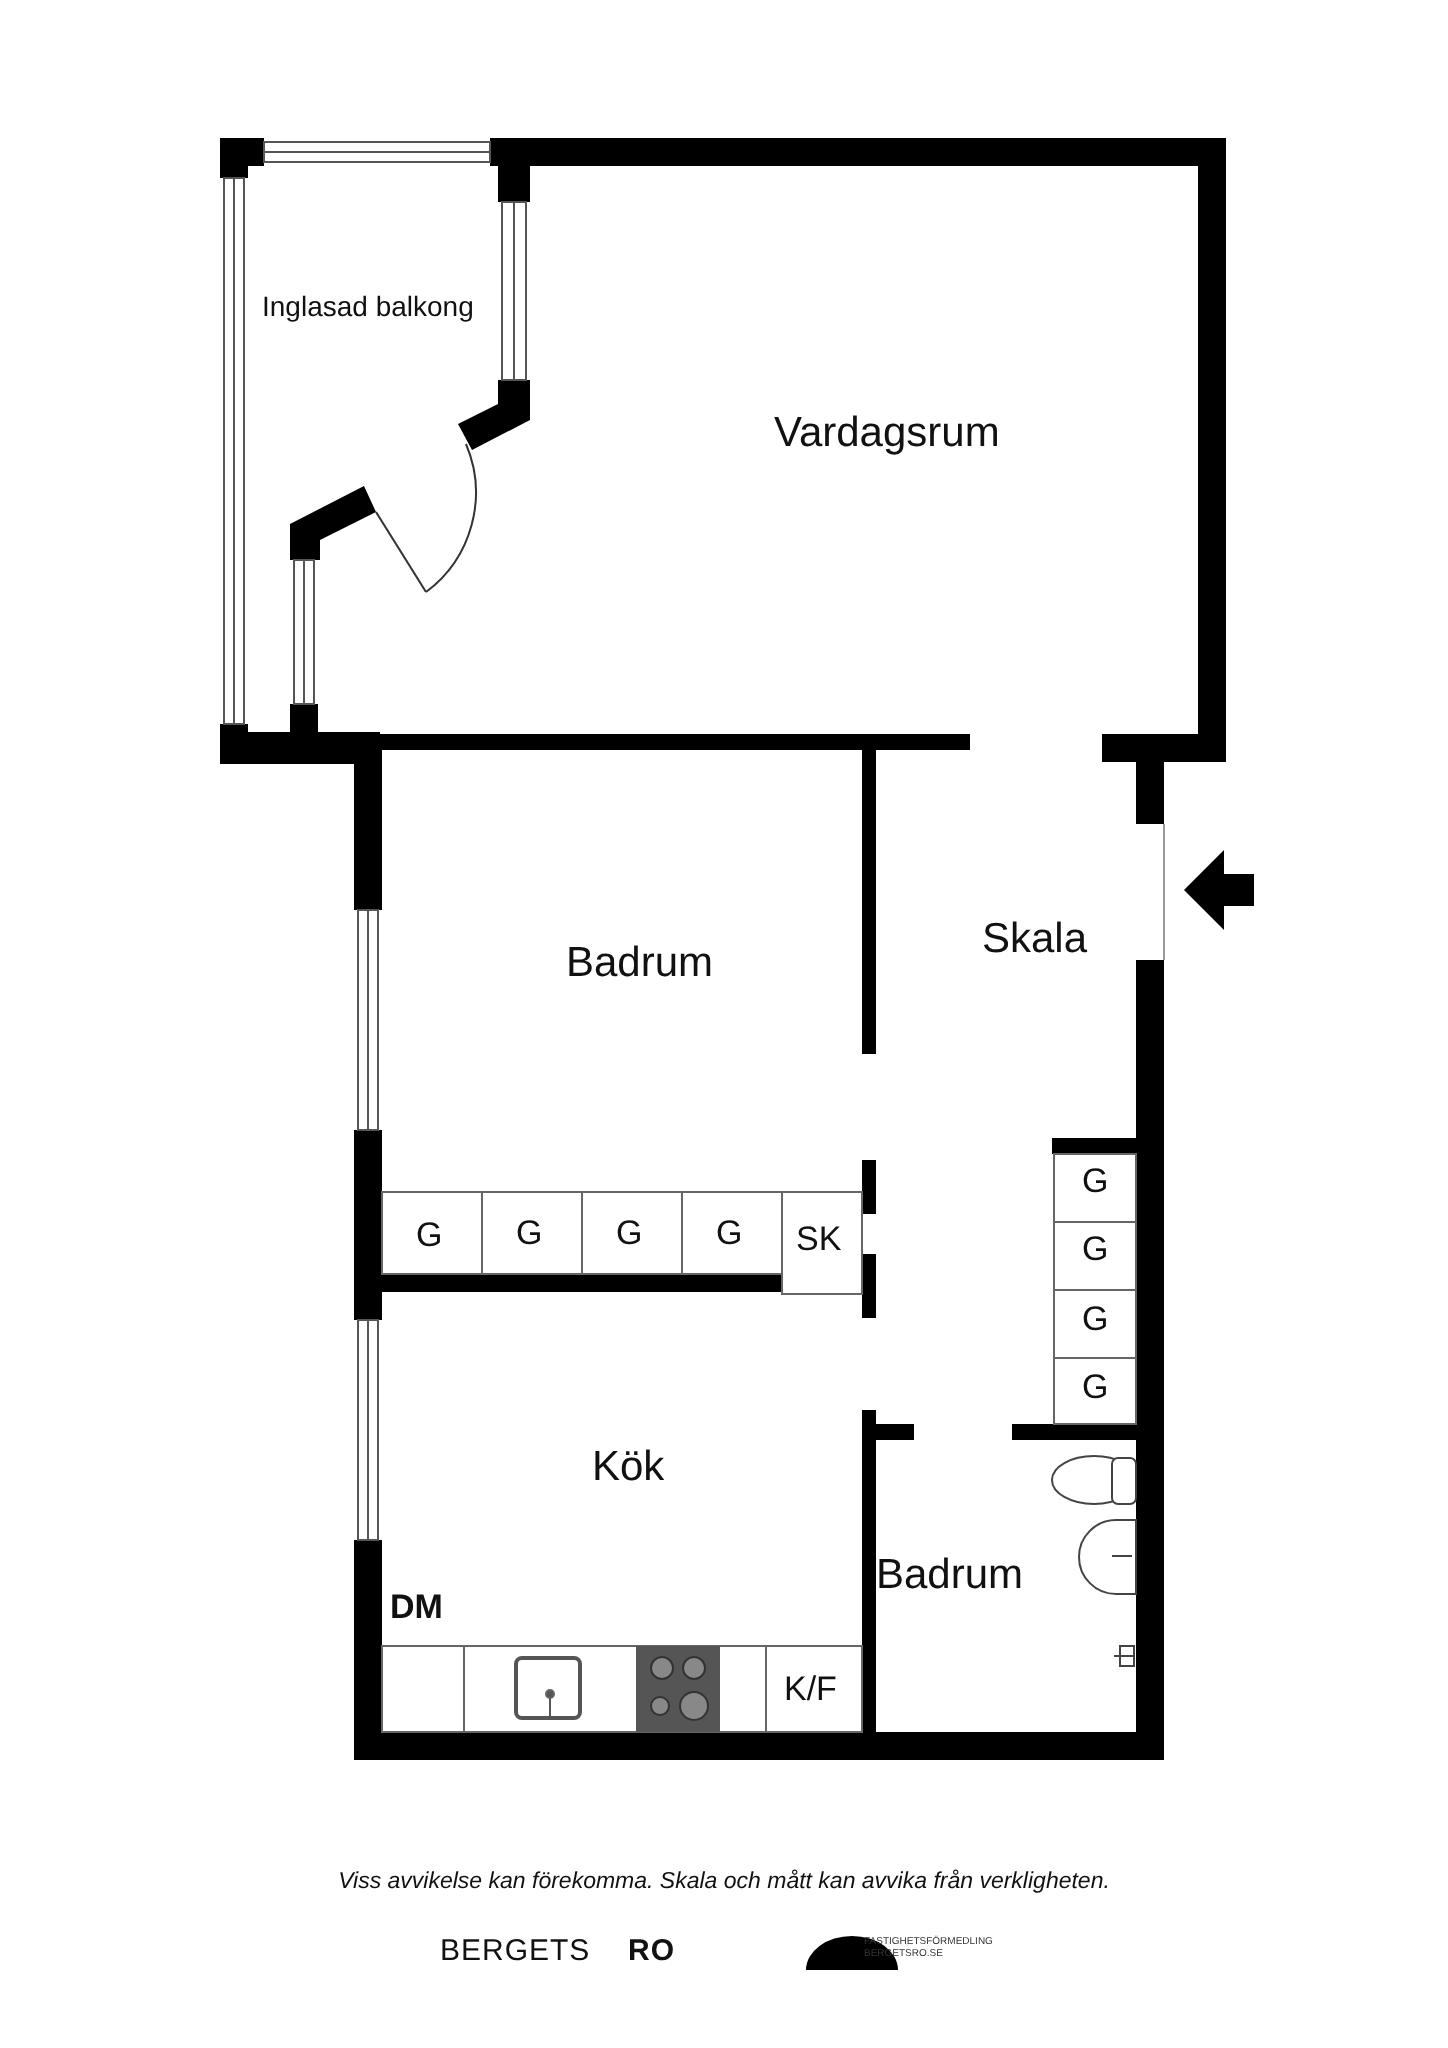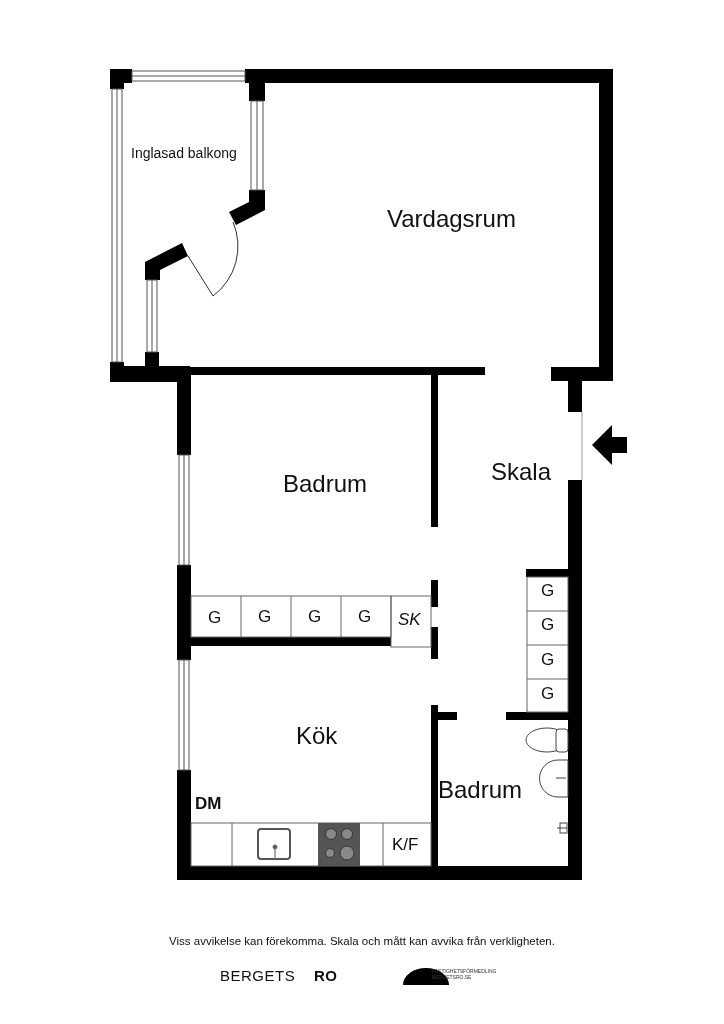--- a/index.html
+++ b/index.html
@@ -1,21 +1,21 @@
 <!DOCTYPE html>
 <html><head>
 <meta charset="utf-8">
 <style>
   html,body{margin:0;padding:0;background:#fff;}
   body{width:724px;height:1024px;position:relative;overflow:hidden;font-family:"Liberation Sans",sans-serif;color:#111;}
   svg.plan{position:absolute;left:0;top:0;}
-  .lbl{position:absolute;white-space:nowrap;font-size:24px;color:#111;}
+  .lbl{position:absolute;white-space:nowrap;font-size:21px;color:#111;}
   .sm{font-size:14px;}
   .cab{font-size:17px;}
-  .footer{position:absolute;left:0;width:724px;text-align:center;top:935px;font-size:11.5px;color:#111;}
+  .footer{position:absolute;left:0;width:724px;text-align:center;top:935px;font-size:11.5px;color:#111;font-style:italic;}
   .logo{position:absolute;top:967px;font-size:15px;letter-spacing:0.5px;}
   .tiny{position:absolute;font-size:5px;line-height:6px;color:#333;}
 </style>
 </head>
 <body>
 
 <svg class="plan" width="724" height="1024" viewBox="0 0 724 1024">
 
   <g fill="#000">
 
@@ -135,21 +135,21 @@
 <div class="lbl" style="left:387px;top:205px;">Vardagsrum</div>
 <div class="lbl" style="left:283px;top:470px;">Badrum</div>
 <div class="lbl" style="left:491px;top:458px;">Skala</div>
 <div class="lbl" style="left:296px;top:722px;">Kök</div>
 <div class="lbl" style="left:438px;top:776px;">Badrum</div>
 
 <div class="lbl cab" style="left:208px;top:608px;">G</div>
 <div class="lbl cab" style="left:258px;top:607px;">G</div>
 <div class="lbl cab" style="left:308px;top:607px;">G</div>
 <div class="lbl cab" style="left:358px;top:607px;">G</div>
-<div class="lbl cab" style="left:398px;top:610px;font-style:italic;">SK</div>
+<div class="lbl cab" style="left:398px;top:610px;">SK</div>
 
 <div class="lbl cab" style="left:541px;top:581px;">G</div>
 <div class="lbl cab" style="left:541px;top:615px;">G</div>
 <div class="lbl cab" style="left:541px;top:650px;">G</div>
 <div class="lbl cab" style="left:541px;top:684px;">G</div>
 
 <div class="lbl cab" style="left:195px;top:794px;font-weight:bold;">DM</div>
 <div class="lbl cab" style="left:392px;top:835px;">K/F</div>
 
 <div class="footer">Viss avvikelse kan förekomma. Skala och mått kan avvika från verkligheten.</div>

